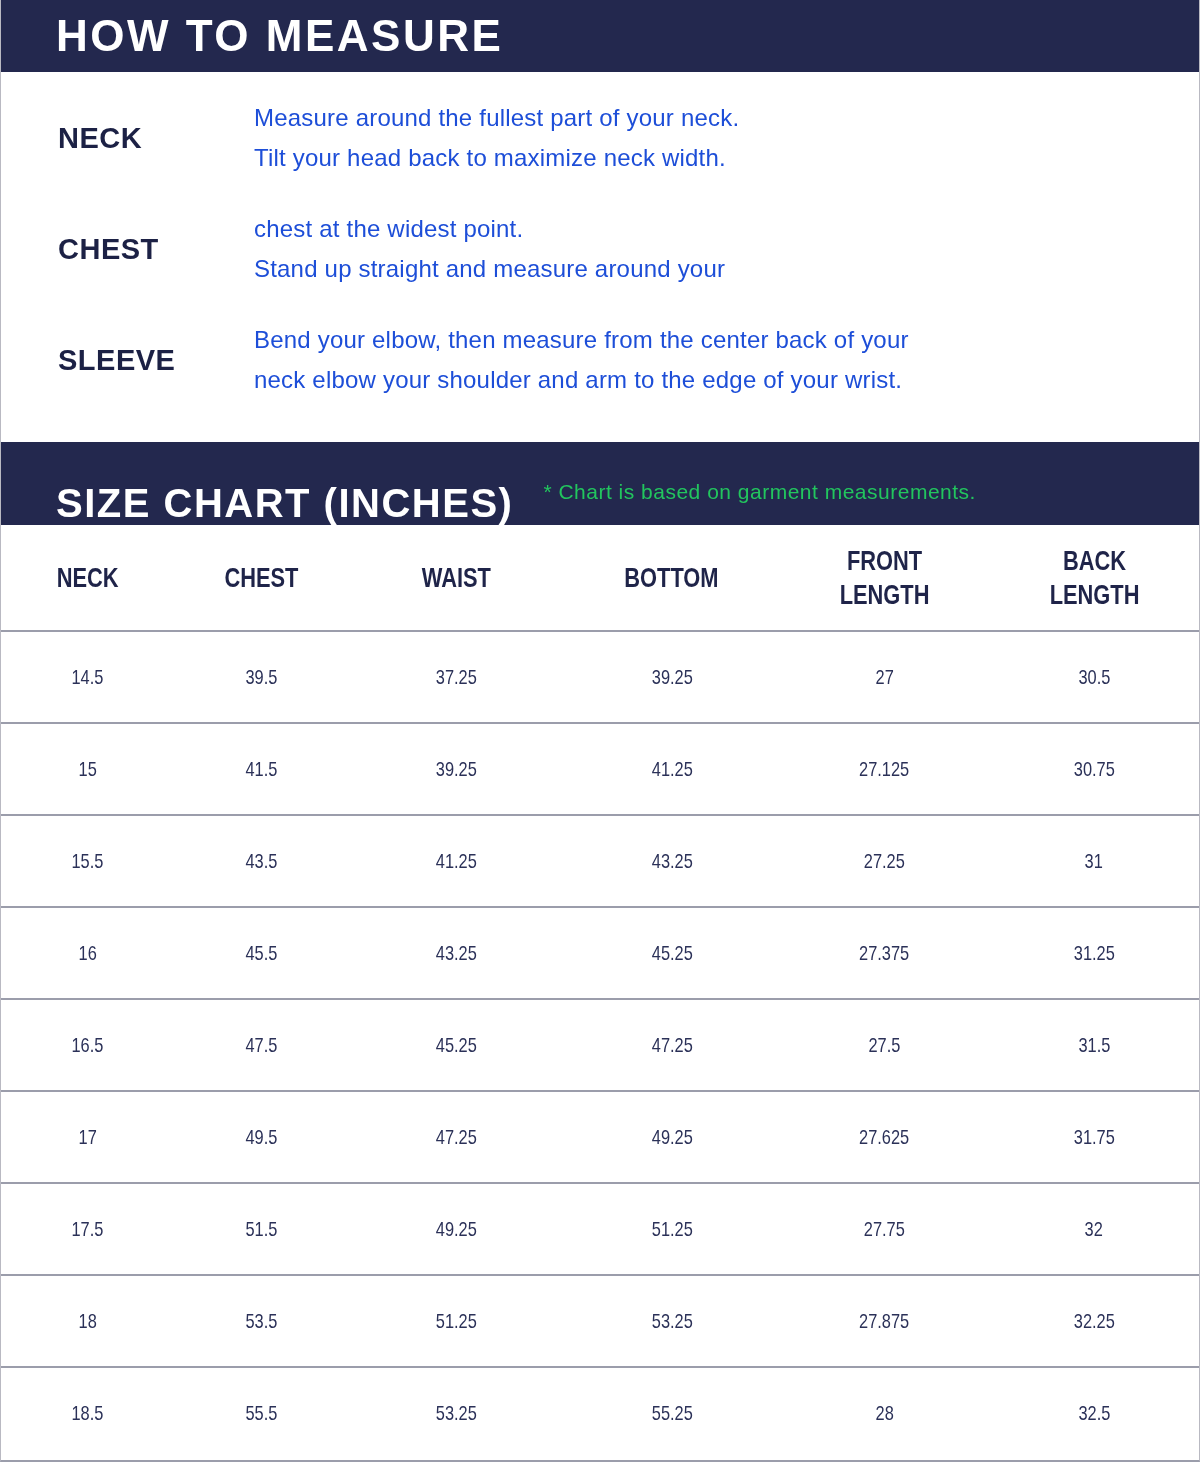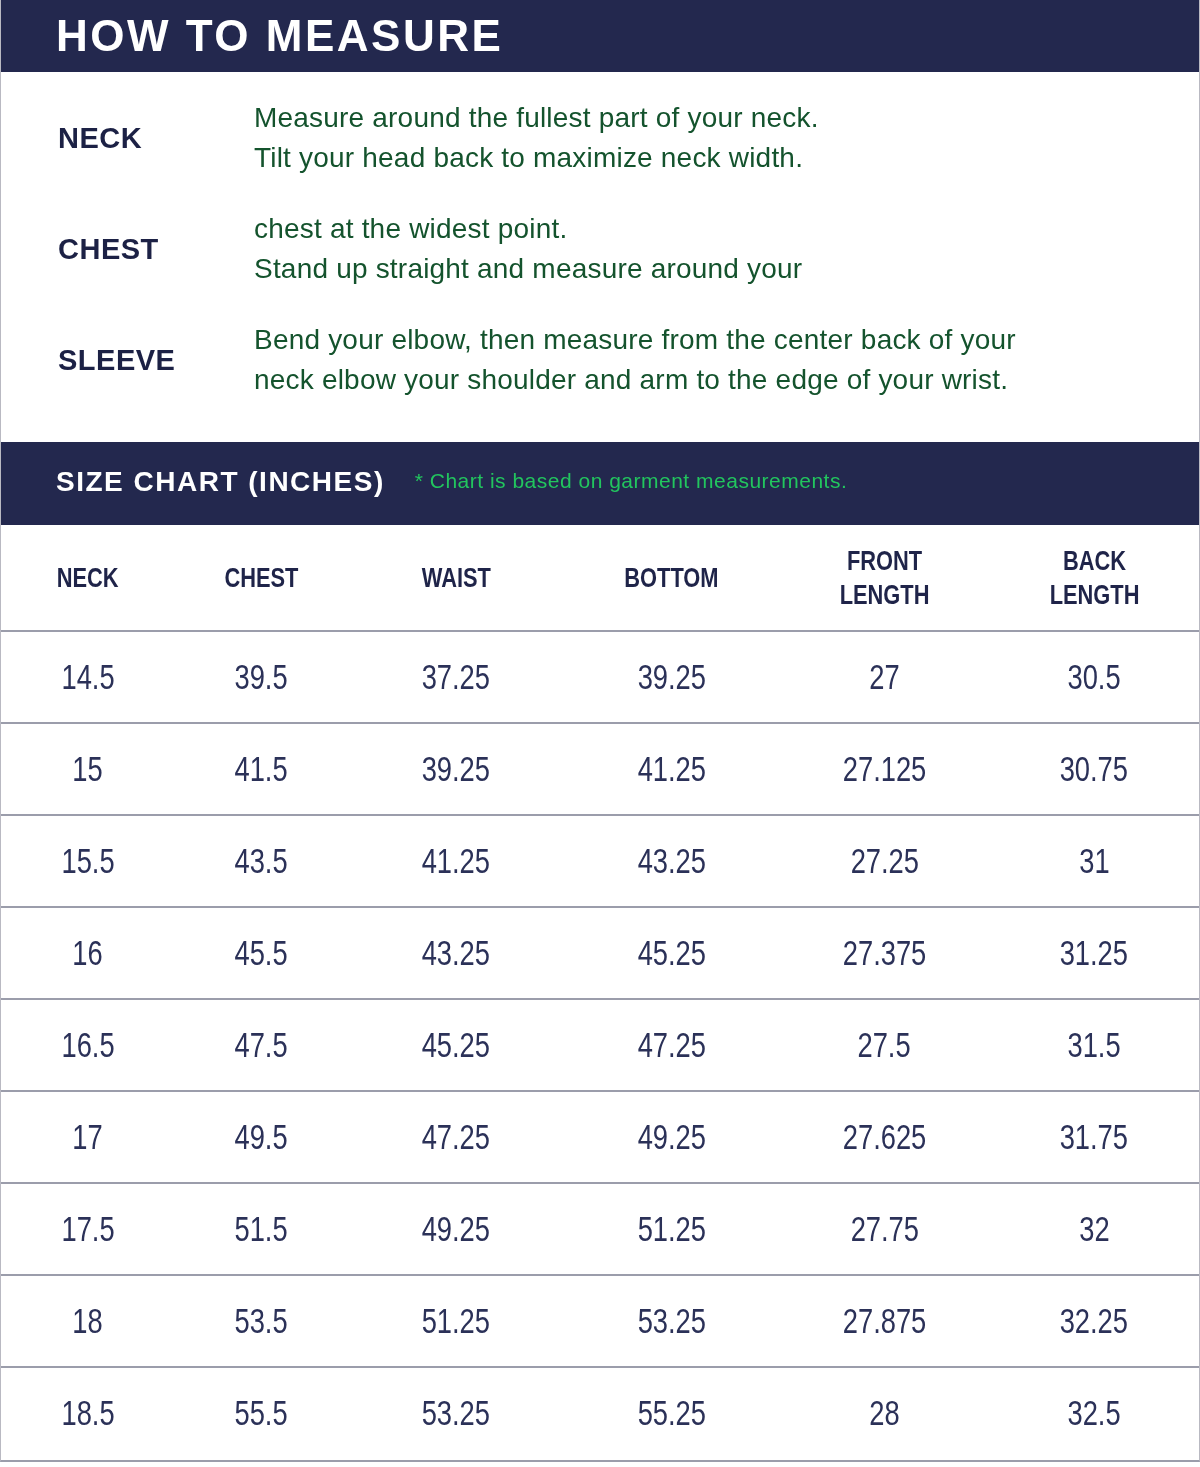--- a/index.html
+++ b/index.html
@@ -35,24 +35,24 @@
     align-items: baseline;
   }
   .bar-title {
     color: #ffffff;
     font-weight: bold;
     font-size: 44px;
     letter-spacing: 2.5px;
     white-space: nowrap;
   }
   .bar-size .bar-title {
-    font-size: 28px;
+    font-size: 40px;
     letter-spacing: 1.5px;
     position: relative;
-    top: 24px;
+    top: 39px;
   }
   .bar-note {
     color: #22c55e;
     font-size: 21px;
     letter-spacing: 0.5px;
     margin-left: 30px;
     position: relative;
     top: 21px;
     white-space: nowrap;
   }
@@ -70,23 +70,23 @@
   }
   .inst-label {
     width: 196px;
     flex: 0 0 196px;
     font-weight: bold;
     font-size: 29px;
     letter-spacing: 0.5px;
     color: #1c2145;
   }
   .inst-desc {
-    font-size: 28px;
+    font-size: 24px;
     line-height: 40px;
-    color: #14532d;
+    color: #1d4ed8;
     letter-spacing: 0.2px;
   }
 
   
   table.size-table {
     width: 100%;
     border-collapse: collapse;
     table-layout: fixed;
   }
   .size-table th:nth-child(1) { width: 14.5%; }
@@ -103,21 +103,21 @@
     color: #1f2449;
     font-size: 28px;
     font-weight: bold;
     padding: 0;
   }
   .size-table td {
     height: 90px;
     text-align: center;
     vertical-align: middle;
     color: #2b3158;
-    font-size: 35px;
+    font-size: 21px;
     border-top: 2px solid #9b9dab;
     padding: 0;
   }
   .cond {
     display: inline-block;
     transform: scaleX(0.78);
     transform-origin: center;
     white-space: pre-line;
     line-height: 1.2;
   }

